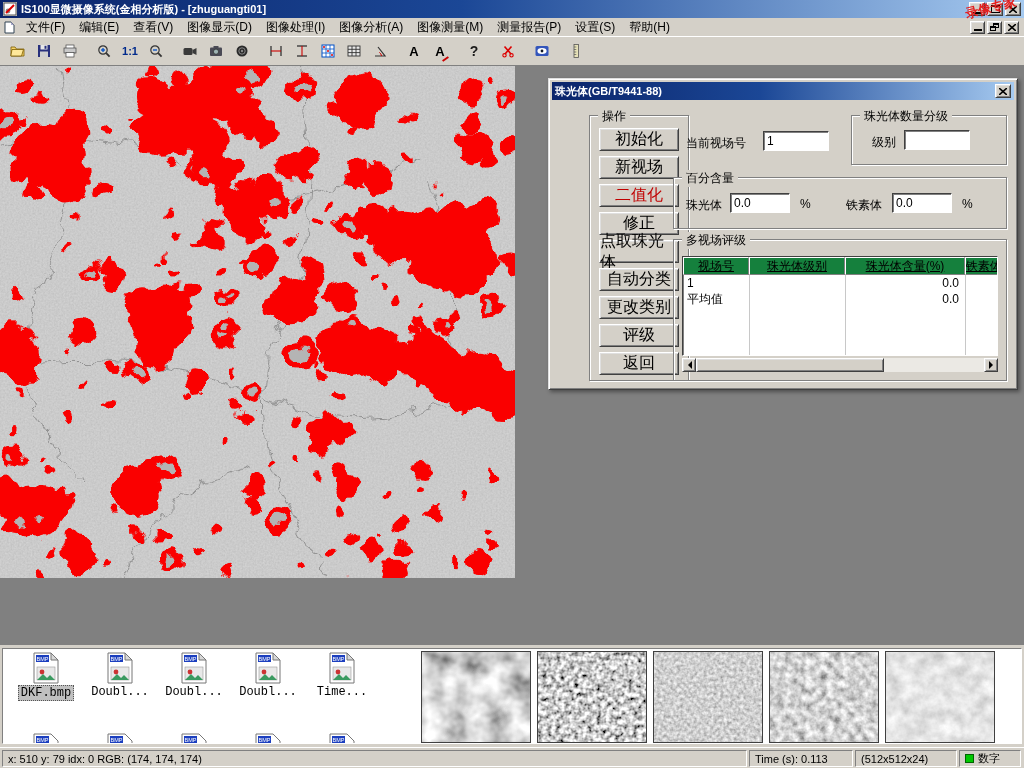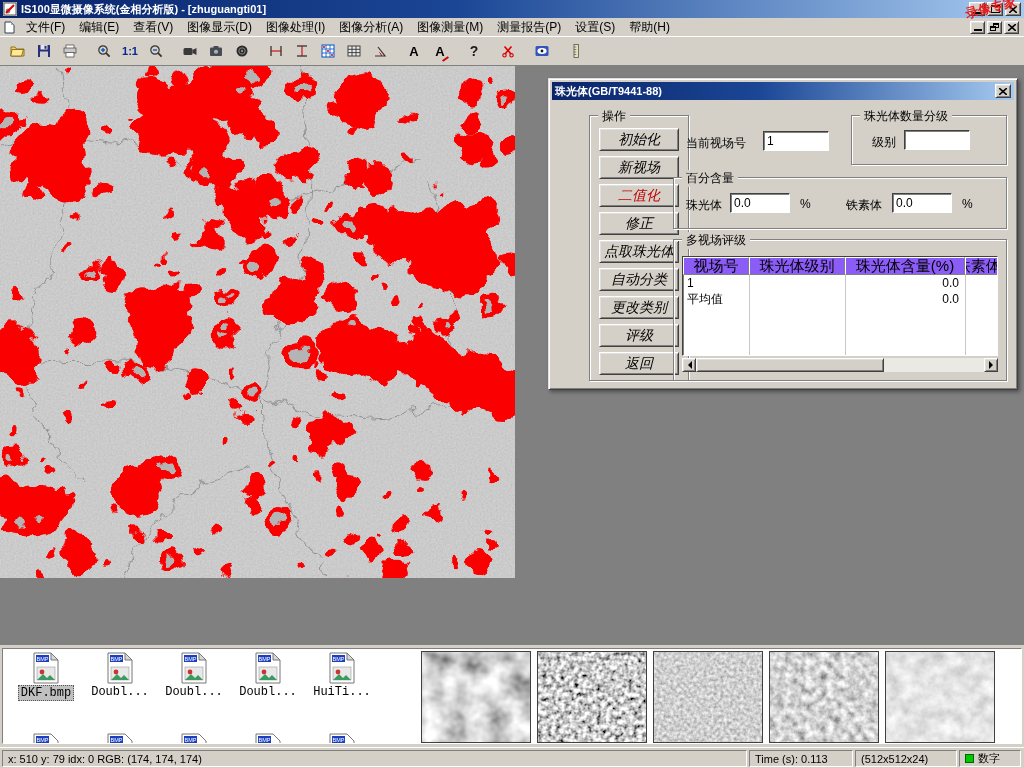--- a/index.html
+++ b/index.html
@@ -43,30 +43,30 @@
 
 .client{position:absolute;left:0;top:66px;width:1024px;height:579px;background:#808080;overflow:hidden;}
 .metal{position:absolute;left:0;top:0;width:515px;height:512px;}
 
 
 .dialog{position:absolute;left:548px;top:12px;width:470px;height:312px;background:#d4d0c8;border:1px solid;border-color:#dfdfdf #404040 #404040 #dfdfdf;box-shadow:inset 1px 1px 0 #fff,inset -1px -1px 0 #808080,2px 2px 4px rgba(0,0,0,.4);}
 .dlg-title{position:absolute;left:3px;top:3px;right:3px;height:18px;background:linear-gradient(90deg,#0a246a 0%,#1b4796 45%,#a6caf0 100%);display:flex;align-items:center;padding:0 3px;color:#fff;font-size:11px;font-weight:bold;}
 .dlg-close{margin-left:auto;width:16px;height:14px;display:flex;align-items:center;justify-content:center;}
 .groupbox{position:absolute;border:1px solid #808080;box-shadow:inset 1px 1px 0 #fff,1px 1px 0 #fff;}
 .gb-label{position:absolute;top:-8px;left:8px;background:#d4d0c8;padding:0 4px;font-size:12px;color:#000;}
-.op-btn{position:relative;width:80px;height:23px;margin:0 auto 5px auto;display:flex;align-items:center;justify-content:center;font-size:14px;color:#000;cursor:default;font-style:italic;}
+.op-btn{position:relative;width:80px;height:23px;margin:0 auto 5px auto;display:flex;align-items:center;justify-content:center;font-size:16px;color:#000;cursor:default;}
 .op-btn.red{color:#c00000;}
 .lbl{position:absolute;font-size:12px;color:#000;white-space:nowrap;text-align:right;}
 .field{position:absolute;font-size:12px;font-family:"Liberation Sans",sans-serif;padding:1px 3px;outline:none;}
 input.field{background:#fff;border:1px solid;border-color:#404040 #ffffff #ffffff #404040;box-shadow:inset 1px 1px 0 #808080;}
 
 
 .tbl{position:absolute;left:8px;top:16px;width:316px;height:100px;background:#fff;border:1px solid;border-color:#404040 #ffffff #ffffff #404040;box-shadow:inset 1px 1px 0 #808080;overflow:hidden;}
 .thead{display:flex;height:18px;}
-.th{background:#8b5cf6;border:1px solid;border-color:#fff #808080 #808080 #fff;font-size:15px;display:flex;align-items:center;justify-content:center;white-space:nowrap;overflow:hidden;flex:none;}
+.th{background:#15803d;border:1px solid;border-color:#fff #808080 #808080 #fff;font-size:12px;display:flex;align-items:center;justify-content:center;white-space:nowrap;overflow:hidden;flex:none;text-decoration:underline;}
 .tbody{position:relative;height:80px;}
 .vline{position:absolute;top:0;bottom:0;width:1px;background:#c8c8c8;}
 .tr{display:flex;height:16px;}
 .td{flex:none;font-size:12px;white-space:nowrap;overflow:hidden;display:flex;align-items:center;}
 .td.num{justify-content:flex-end;padding-right:6px;}
 .td.name{padding-left:4px;}
 
 
 .hscroll{position:absolute;left:8px;top:118px;width:316px;height:14px;background:#ebe9e4;display:flex;}
 .sb-btn{width:14px;height:14px;flex:none;display:flex;align-items:center;justify-content:center;}
@@ -793,21 +793,21 @@
         <div class="file-item">
           <svg viewBox="0 0 26 32" width="26" height="32">
               <path d="M1 1h17l7 7v23H1z" fill="#fff" stroke="#777"></path>
               <path d="M18 1l7 7h-7z" fill="#d8d8d8" stroke="#777"></path>
               <rect x="3" y="3" width="13" height="7" fill="#1c3fbf"></rect>
               <text x="9.5" y="8.6" font-size="5.5" fill="#fff" text-anchor="middle" font-family="Liberation Sans,sans-serif">BMP</text>
               <rect x="4" y="15" width="18" height="13" fill="#e8e8e8" stroke="#999" stroke-width=".6"></rect>
               <circle cx="9" cy="20" r="2.4" fill="#cc3333"></circle>
               <path d="M4 28l6-6 4 4 3-3 5 5z" fill="#3a9a60"></path>
             </svg>
-          <span class="file-label">HuiTi...</span>
+          <span class="file-label">Time...</span>
         </div>
       </div>
       <div class="file-row second">
         <div class="file-item">
             <svg viewBox="0 0 26 32" width="26" height="32">
               <path d="M1 1h17l7 7v23H1z" fill="#fff" stroke="#777"></path>
               <rect x="3" y="3" width="13" height="7" fill="#1c3fbf"></rect>
               <text x="9.5" y="8.6" font-size="5.5" fill="#fff" text-anchor="middle" font-family="Liberation Sans,sans-serif">BMP</text>
             </svg>
           </div>

